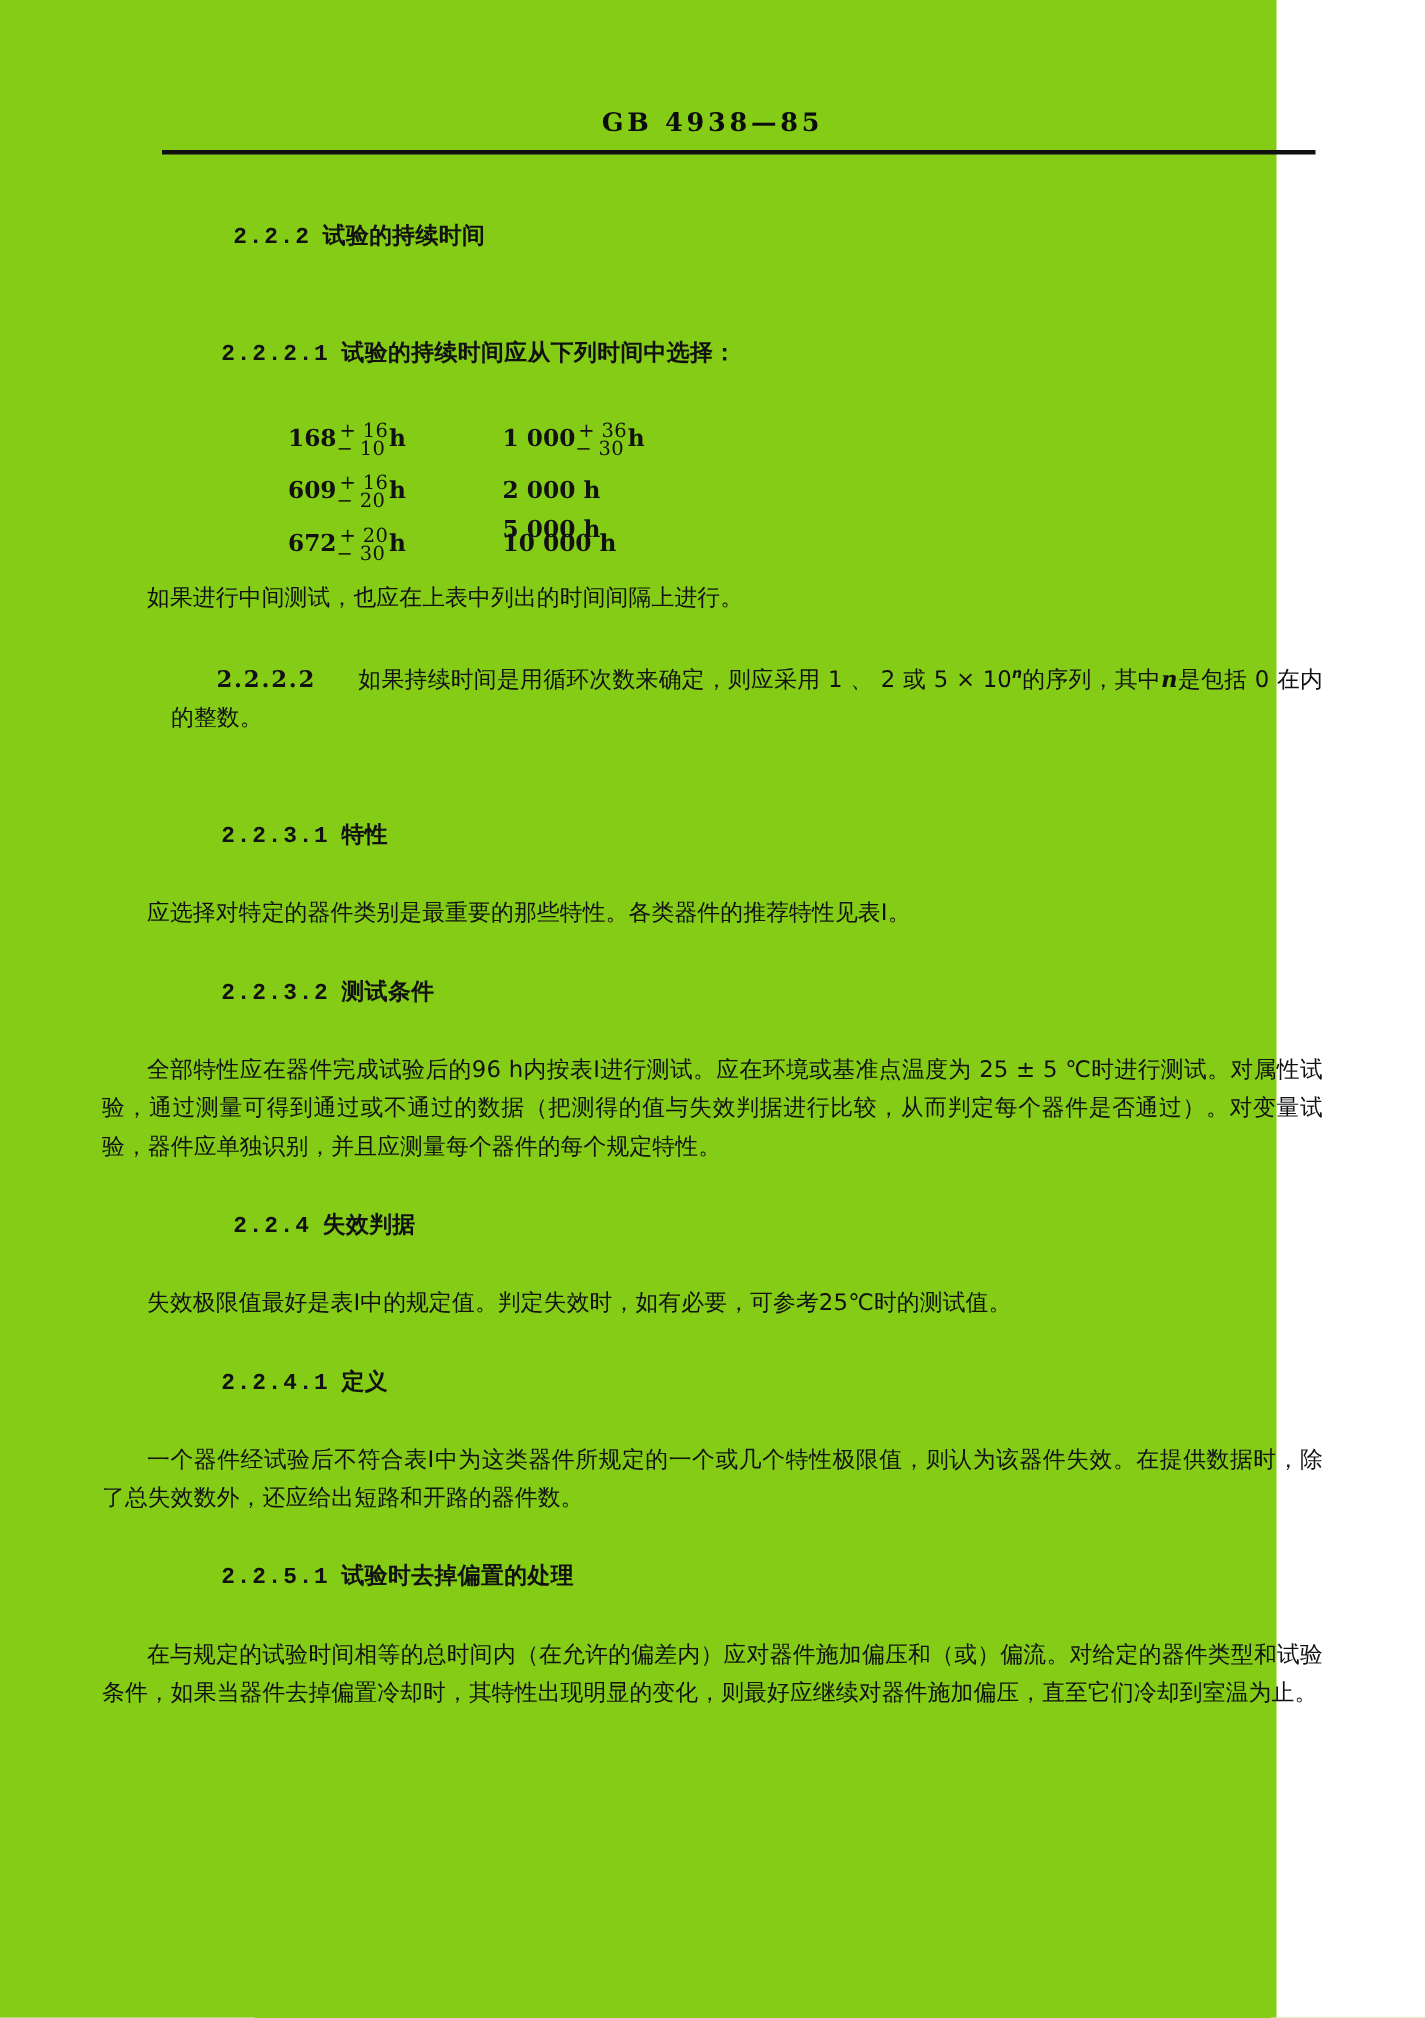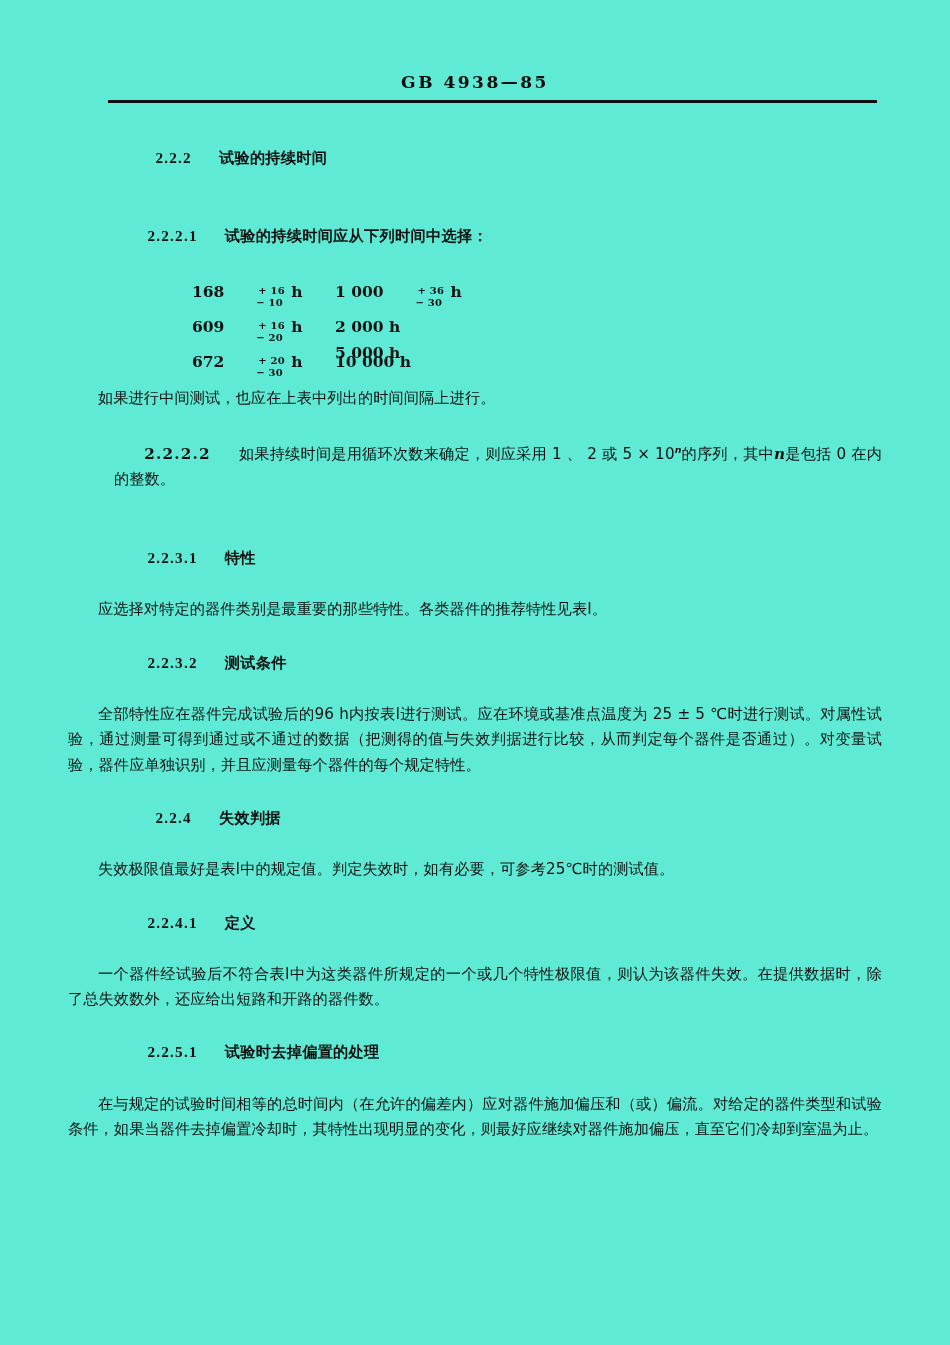--- a/index.html
+++ b/index.html
@@ -12,23 +12,23 @@
     height: 1345px;
     position: relative;
     font-family: "DejaVu Sans", "Liberation Sans", sans-serif;
     color: #111111;
     overflow: hidden;
   }
 
   .page {
     position: absolute;
     inset: 0;
-    width: 950px;
+    width: 851px;
     height: 1345px;
-    background: #5eead4;
+    background: #84cc16;
   }
 
   
   .header-title {
     position: absolute;
     top: 72px;
     left: 0;
     width: 950px;
     text-align: center;
     font-family: "DejaVu Serif", "Liberation Serif", serif;
@@ -61,26 +61,26 @@
     letter-spacing: 0.1px;
   }
 
   
   .heading {
     font-weight: bold;
     margin-top: 1px;
     letter-spacing: 0.3px;
   }
   .heading .num {
-    font-family: Liberation Serif, serif;
+    font-family: Liberation Mono, monospace;
     font-weight: bold;
     letter-spacing: 1.2px;
   }
   .heading .ttl {
-    margin-left: 27px;
+    margin-left: 8px;
     font-weight: bold;
   }
   .h-indent-1 { padding-left: 54px; }
   .h-indent-2 { padding-left: 46px; }
 
   
   .para {
     text-align: justify;
     text-justify: inter-ideograph;
   }
@@ -135,24 +135,23 @@
     top: 26px;
     white-space: nowrap;
   }
 
   .tol {
     display: inline-block;
     position: relative;
     width: 34px;
     height: 1em;
     vertical-align: baseline;
-    font-size: 10px;
-    font-weight: bold;
+    font-size: 13px;
+    font-weight: normal;
     letter-spacing: 0.2px;
-    margin-left: 32px;
   }
   .tol .up {
     position: absolute;
     left: 2px;
     top: -9px;
     white-space: nowrap;
   }
   .tol .dn {
     position: absolute;
     left: 0px;

